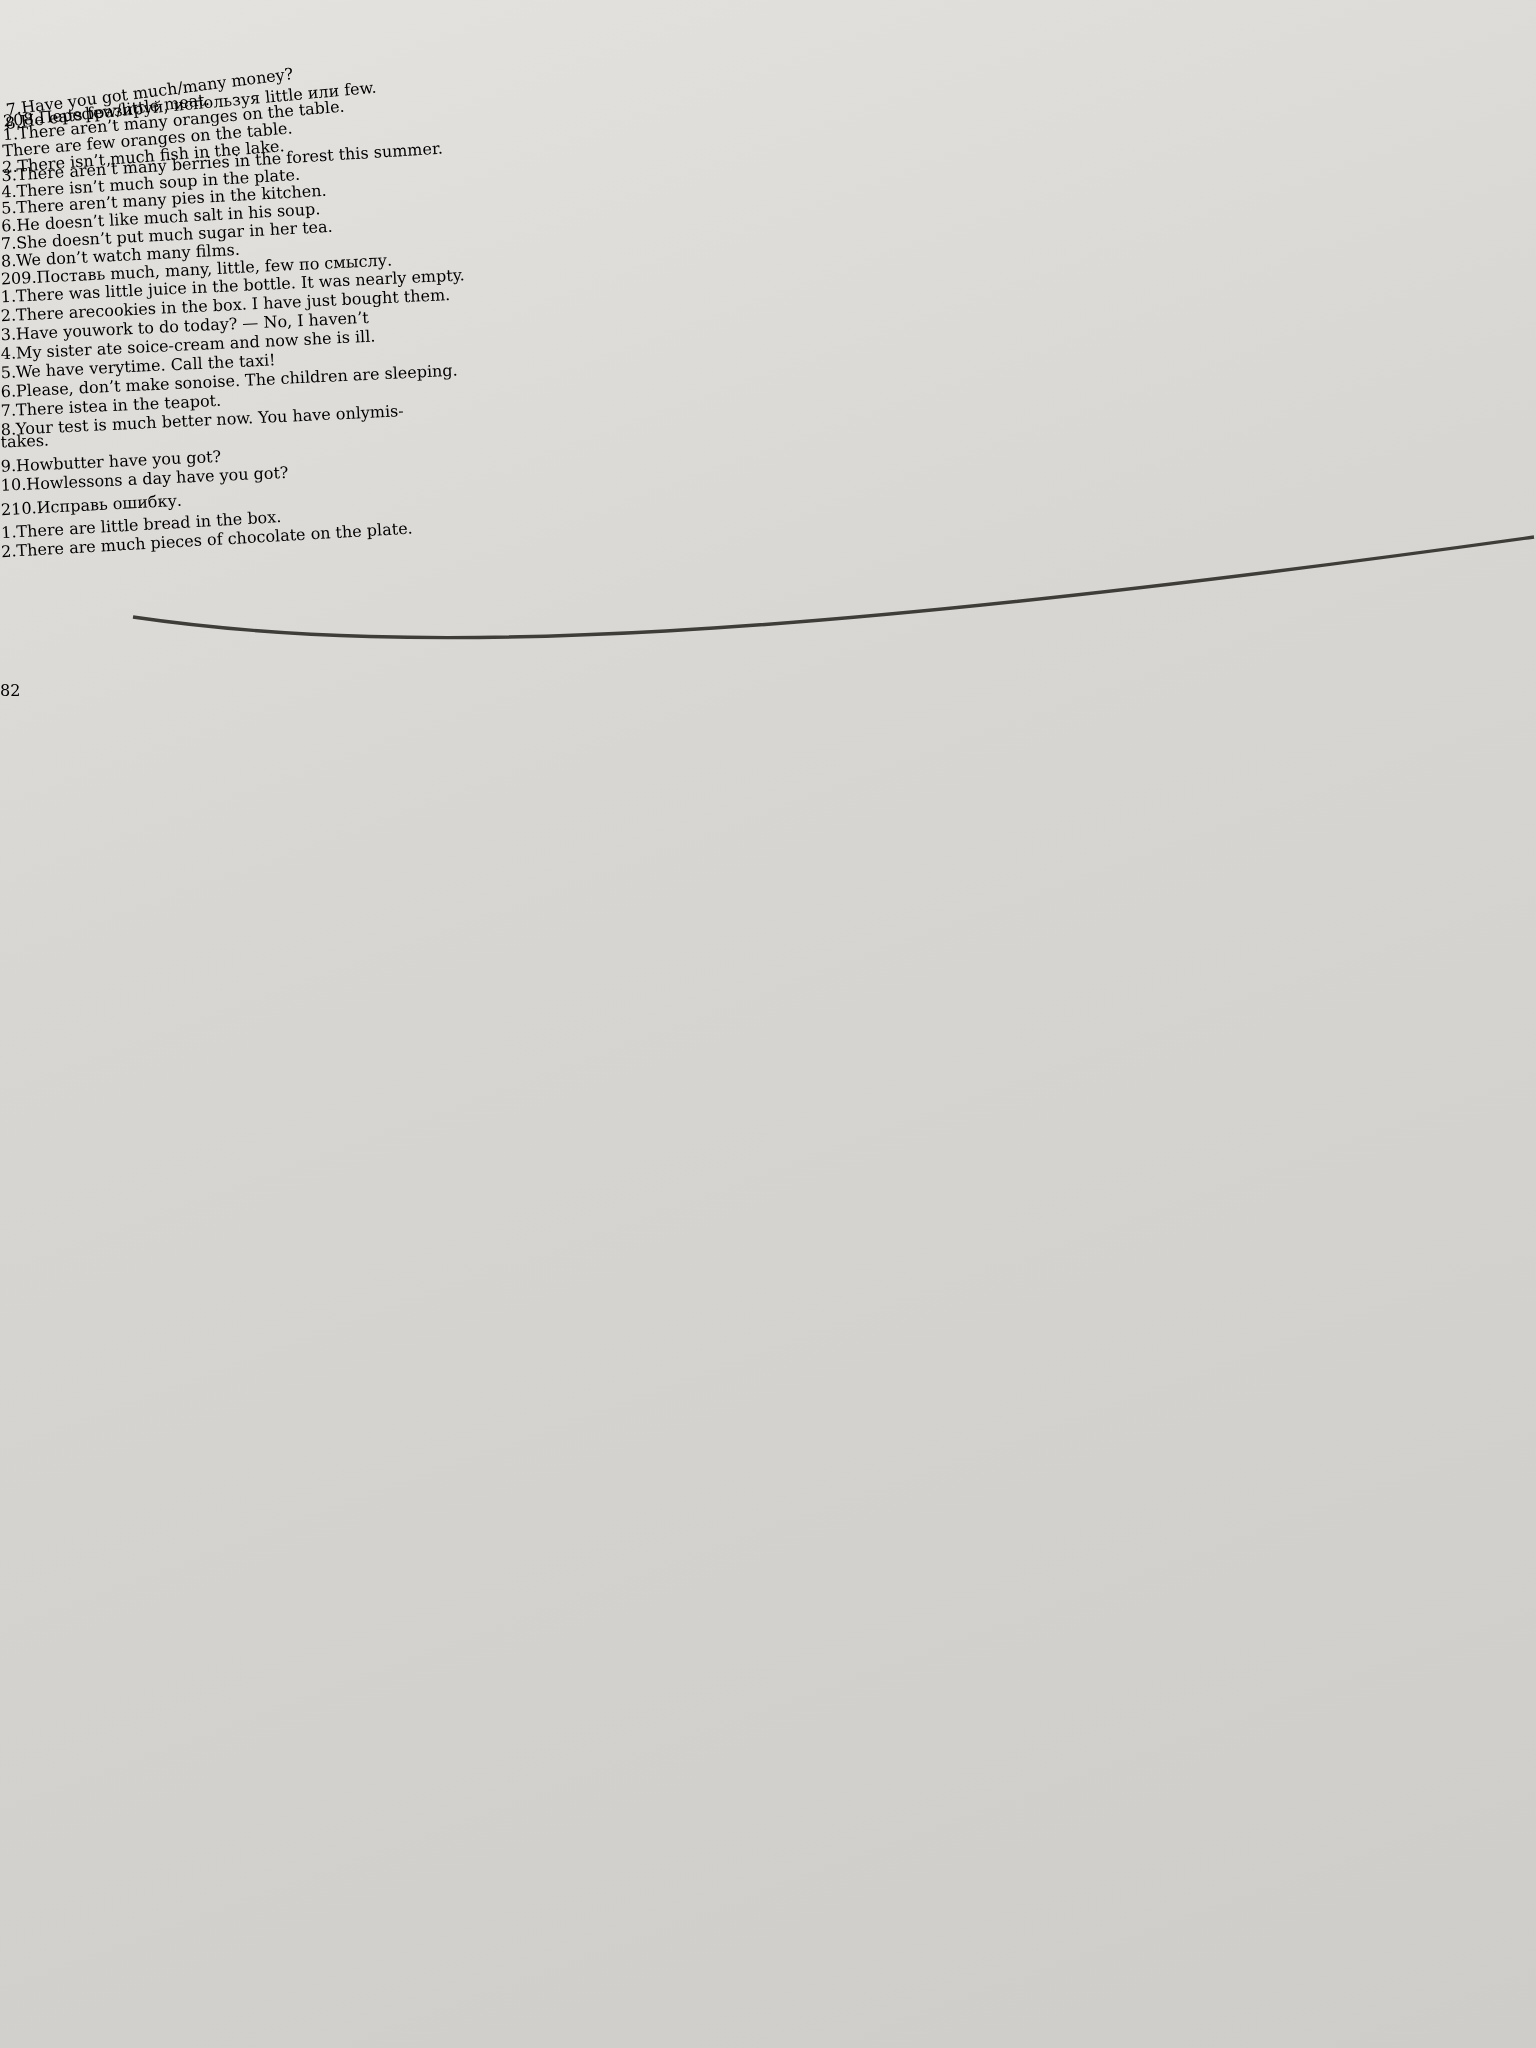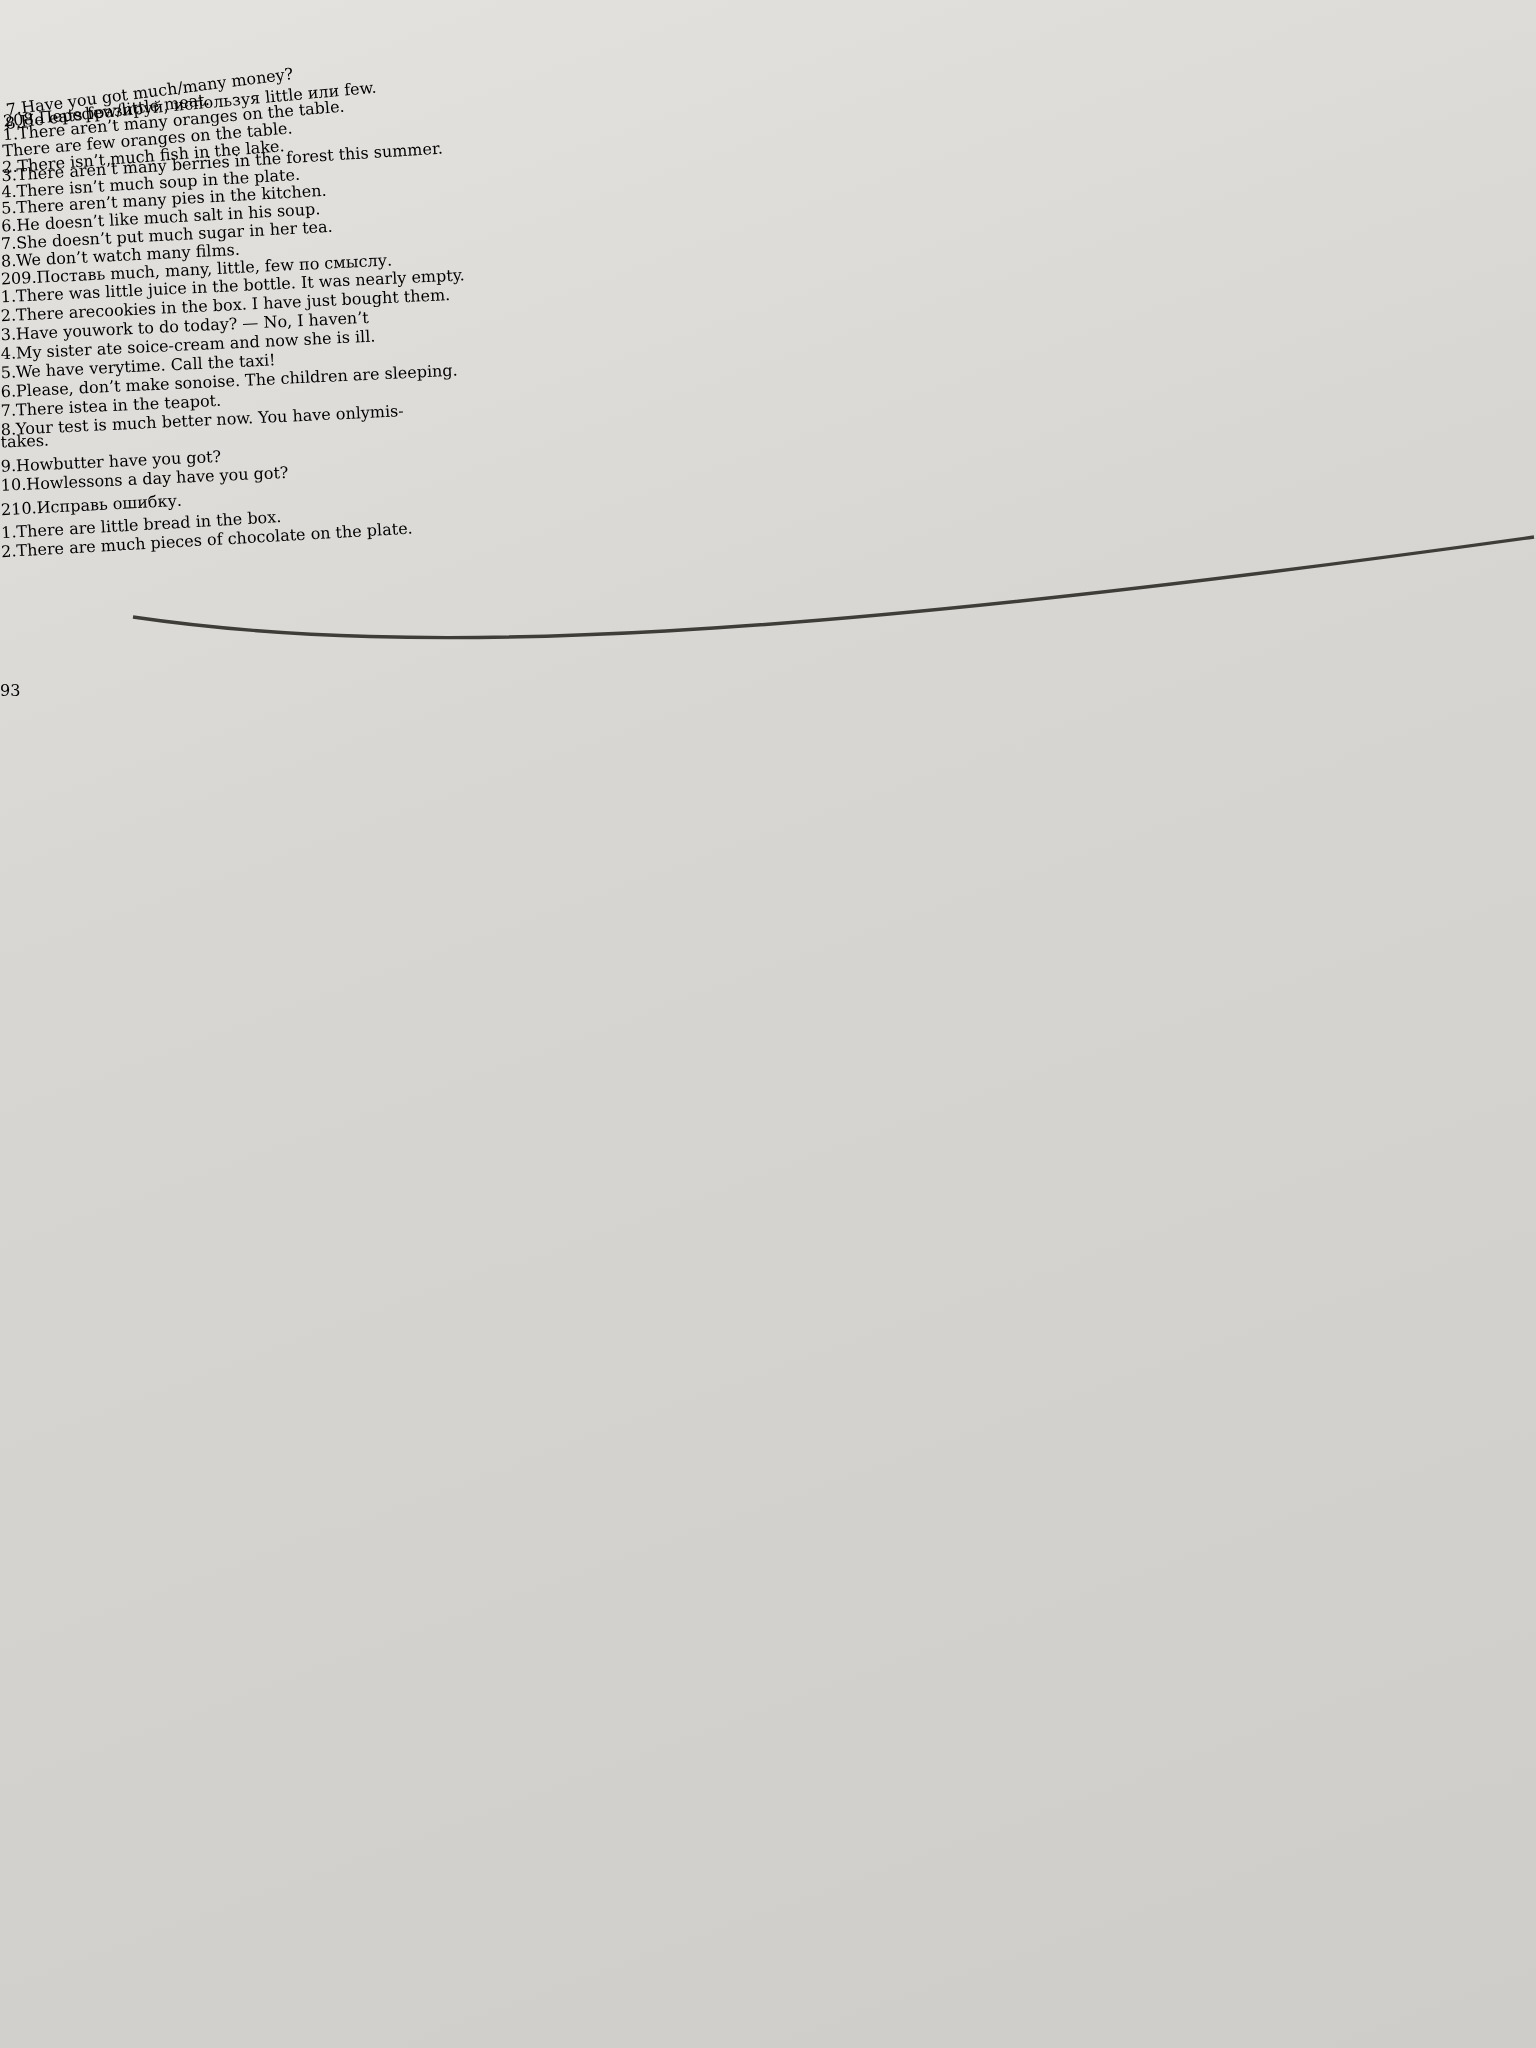--- a/index.html
+++ b/index.html
@@ -200,21 +200,21 @@
   </div>
   <div class="rule" style="left:762px;top:1752px;width:800px;transform:rotate(-4.2deg)"></div>
   <div class="line" style="left:118px;top:1818px;transform:rotate(-3.3deg)">
     <span class="num">2.</span><span>There are much pieces of chocolate on the plate.</span>
   </div>
   <div class="rule" style="left:1148px;top:1822px;width:400px;transform:rotate(-4.5deg)"></div>
   <svg class="curve-svg" width="1536" height="160" viewBox="0 0 1536 160">
     <path d="M 133 100 C 420 142, 800 122, 1534 20" fill="none" stroke="#3e3d38" stroke-width="3.4"></path>
   </svg>
 
-  <div class="pageno">93</div>
+  <div class="pageno">82</div>
 
   
   <div class="band"></div>
   <div class="corner"></div>
   <div class="stack"></div>
   <div class="stack-line" style="right:96px;top:60px;transform:rotate(7deg)"></div>
   <div class="stack-line" style="right:60px;top:70px;transform:rotate(8.5deg)"></div>
   <div class="vignette"></div>
 </div>
 

